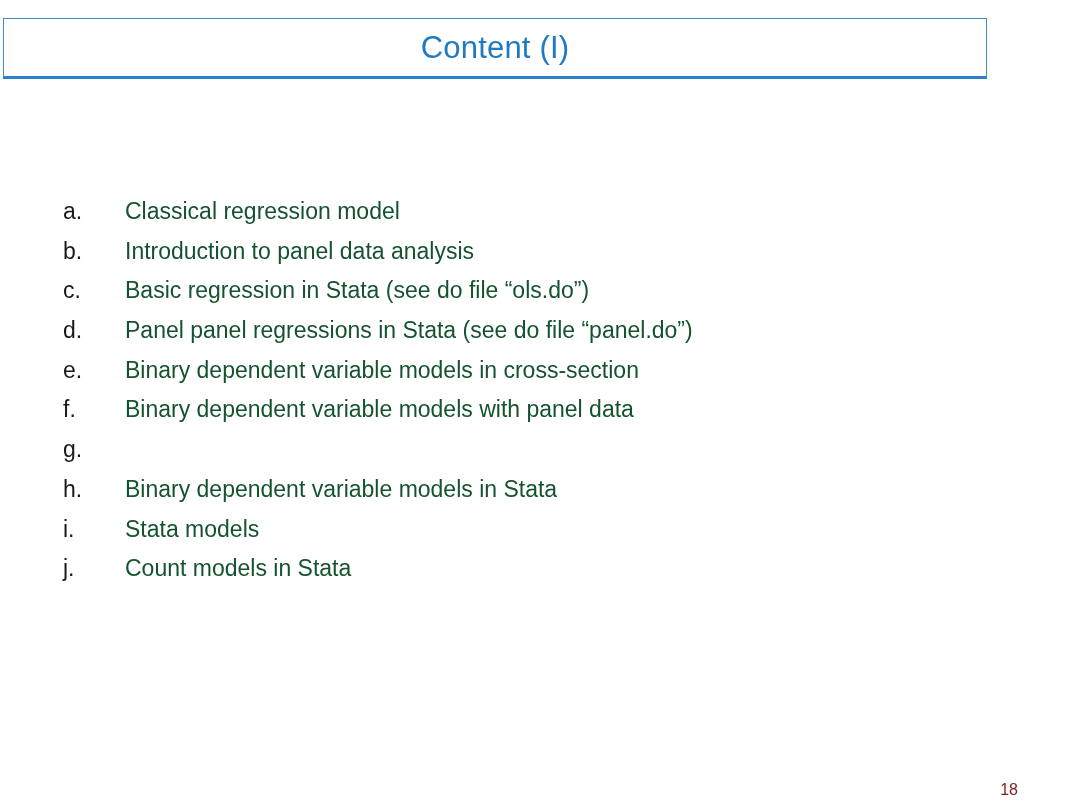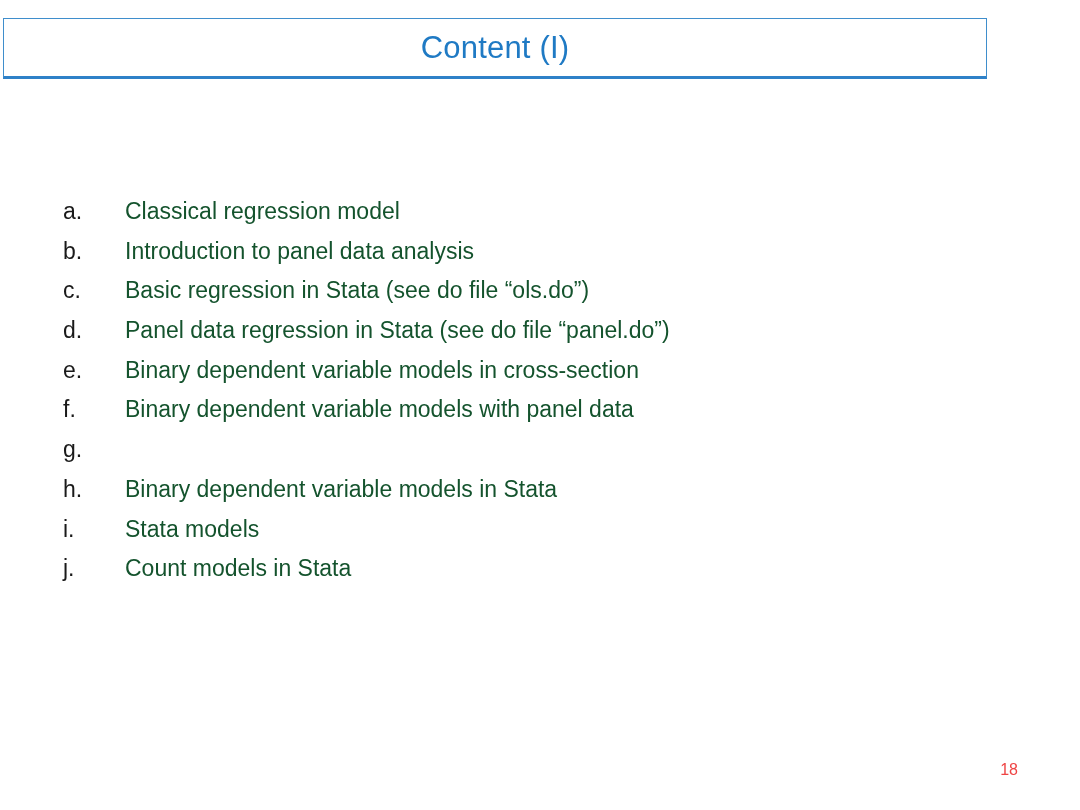--- a/index.html
+++ b/index.html
@@ -72,23 +72,23 @@
   .item-text {
     flex: 0 1 auto;
     color: #14532d;
     font-size: 23px;
   }
 
   
   .page-number {
     position: absolute;
     right: 62px;
-    bottom: 32px;
+    bottom: 12px;
     font-size: 16px;
-    color: #ef4444;
+    color: #7f1d1d;
     line-height: 1;
   }
 </style>
 </head>
 <body>
 
 <div class="slide">
 
   <div class="title-box">
     <div class="title-text">Content (I)</div>
@@ -106,21 +106,21 @@
       <span class="item-text">Introduction to panel data analysis</span>
     </div>
 
     <div class="list-item">
       <span class="marker">c.</span>
       <span class="item-text">Basic regression in Stata (see do file “ols.do”)</span>
     </div>
 
     <div class="list-item">
       <span class="marker">d.</span>
-      <span class="item-text">Panel data regression in Stata (see do file “panel.do”)</span>
+      <span class="item-text">Panel panel regressions in Stata (see do file “panel.do”)</span>
     </div>
 
     <div class="list-item">
       <span class="marker">e.</span>
       <span class="item-text">Binary dependent variable models in cross-section</span>
     </div>
 
     <div class="list-item">
       <span class="marker">f.</span>
       <span class="item-text">Binary dependent variable models with panel data</span>

